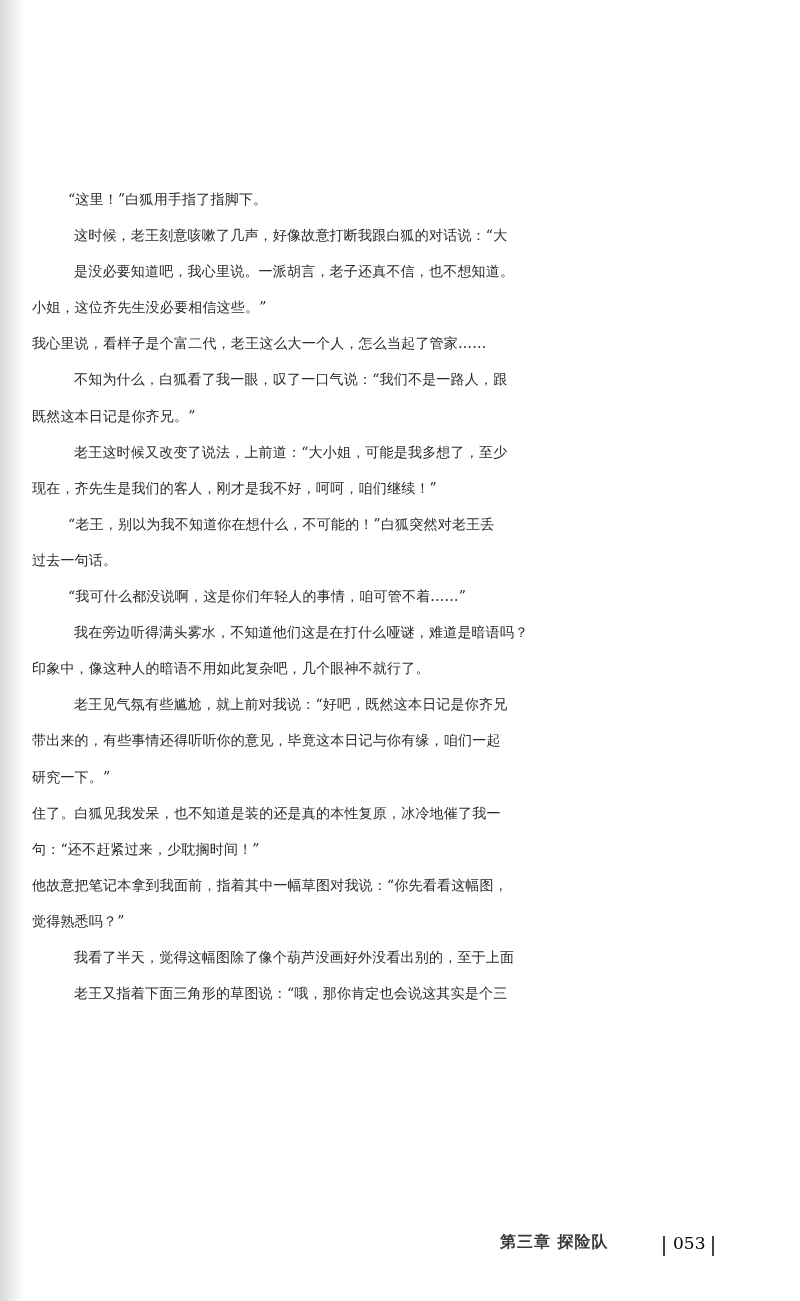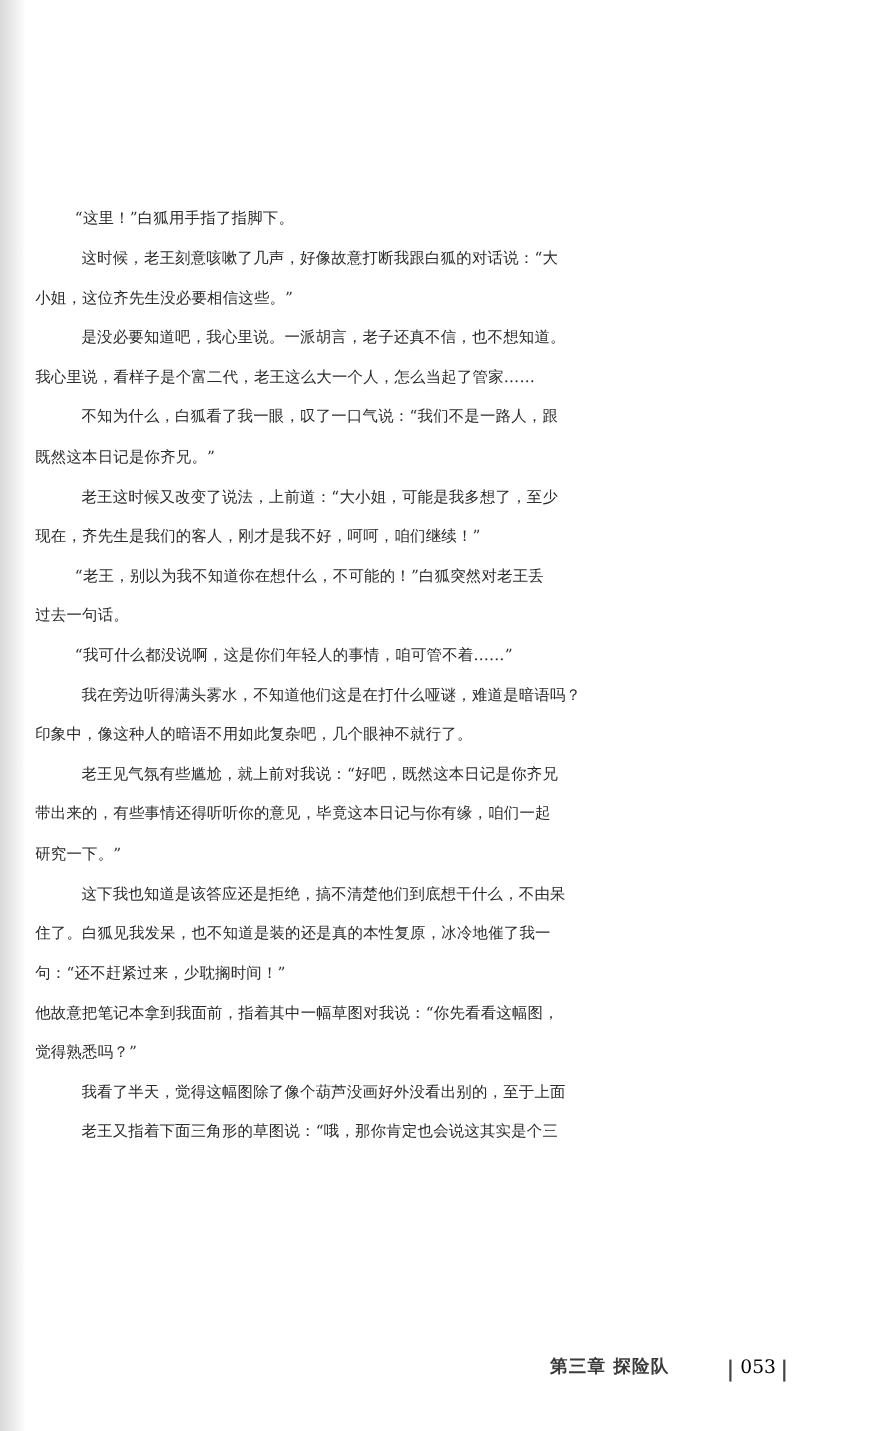--- a/index.html
+++ b/index.html
@@ -37,36 +37,35 @@
   .footer .bar2 { position: absolute; left: 712px; top: 4px; width: 1.5px; height: 20px; background: #444; }
 </style>
 </head>
 <body>
 
 <div class="binding-shadow"></div>
 
 <div class="page-text" id="page-text">
     <div class="line indent-q">“这里！”白狐用手指了指脚下。</div>
     <div class="line indent">这时候，老王刻意咳嗽了几声，好像故意打断我跟白狐的对话说：“大</div>
+    <div class="line indent">是没必要知道吧，我心里说。一派胡言，老子还真不信，也不想知道。</div>
     <div class="line">小姐，这位齐先生没必要相信这些。”</div>
-    <div class="line indent">是没必要知道吧，我心里说。一派胡言，老子还真不信，也不想知道。</div>
     <div class="line">我心里说，看样子是个富二代，老王这么大一个人，怎么当起了管家……</div>
     <div class="line indent">不知为什么，白狐看了我一眼，叹了一口气说：“我们不是一路人，跟</div>
     <div class="line">既然这本日记是你齐兄。”</div>
     <div class="line indent">老王这时候又改变了说法，上前道：“大小姐，可能是我多想了，至少</div>
     <div class="line">现在，齐先生是我们的客人，刚才是我不好，呵呵，咱们继续！”</div>
     <div class="line indent-q">“老王，别以为我不知道你在想什么，不可能的！”白狐突然对老王丢</div>
     <div class="line">过去一句话。</div>
     <div class="line indent-q">“我可什么都没说啊，这是你们年轻人的事情，咱可管不着……”</div>
     <div class="line indent">我在旁边听得满头雾水，不知道他们这是在打什么哑谜，难道是暗语吗？</div>
     <div class="line">印象中，像这种人的暗语不用如此复杂吧，几个眼神不就行了。</div>
     <div class="line indent">老王见气氛有些尴尬，就上前对我说：“好吧，既然这本日记是你齐兄</div>
     <div class="line">带出来的，有些事情还得听听你的意见，毕竟这本日记与你有缘，咱们一起</div>
     <div class="line">研究一下。”</div>
-    <div class="line indent">这下我也知道是该答应还是拒绝，搞不清楚他们到底想干什么，不由呆</div>
     <div class="line">住了。白狐见我发呆，也不知道是装的还是真的本性复原，冰冷地催了我一</div>
     <div class="line">句：“还不赶紧过来，少耽搁时间！”</div>
     <div class="line">他故意把笔记本拿到我面前，指着其中一幅草图对我说：“你先看看这幅图，</div>
     <div class="line">觉得熟悉吗？”</div>
     <div class="line indent">我看了半天，觉得这幅图除了像个葫芦没画好外没看出别的，至于上面</div>
     <div class="line indent">老王又指着下面三角形的草图说：“哦，那你肯定也会说这其实是个三</div>
   </div>
 
 <div class="footer">
   <span class="chapter">第三章  探险队</span>

